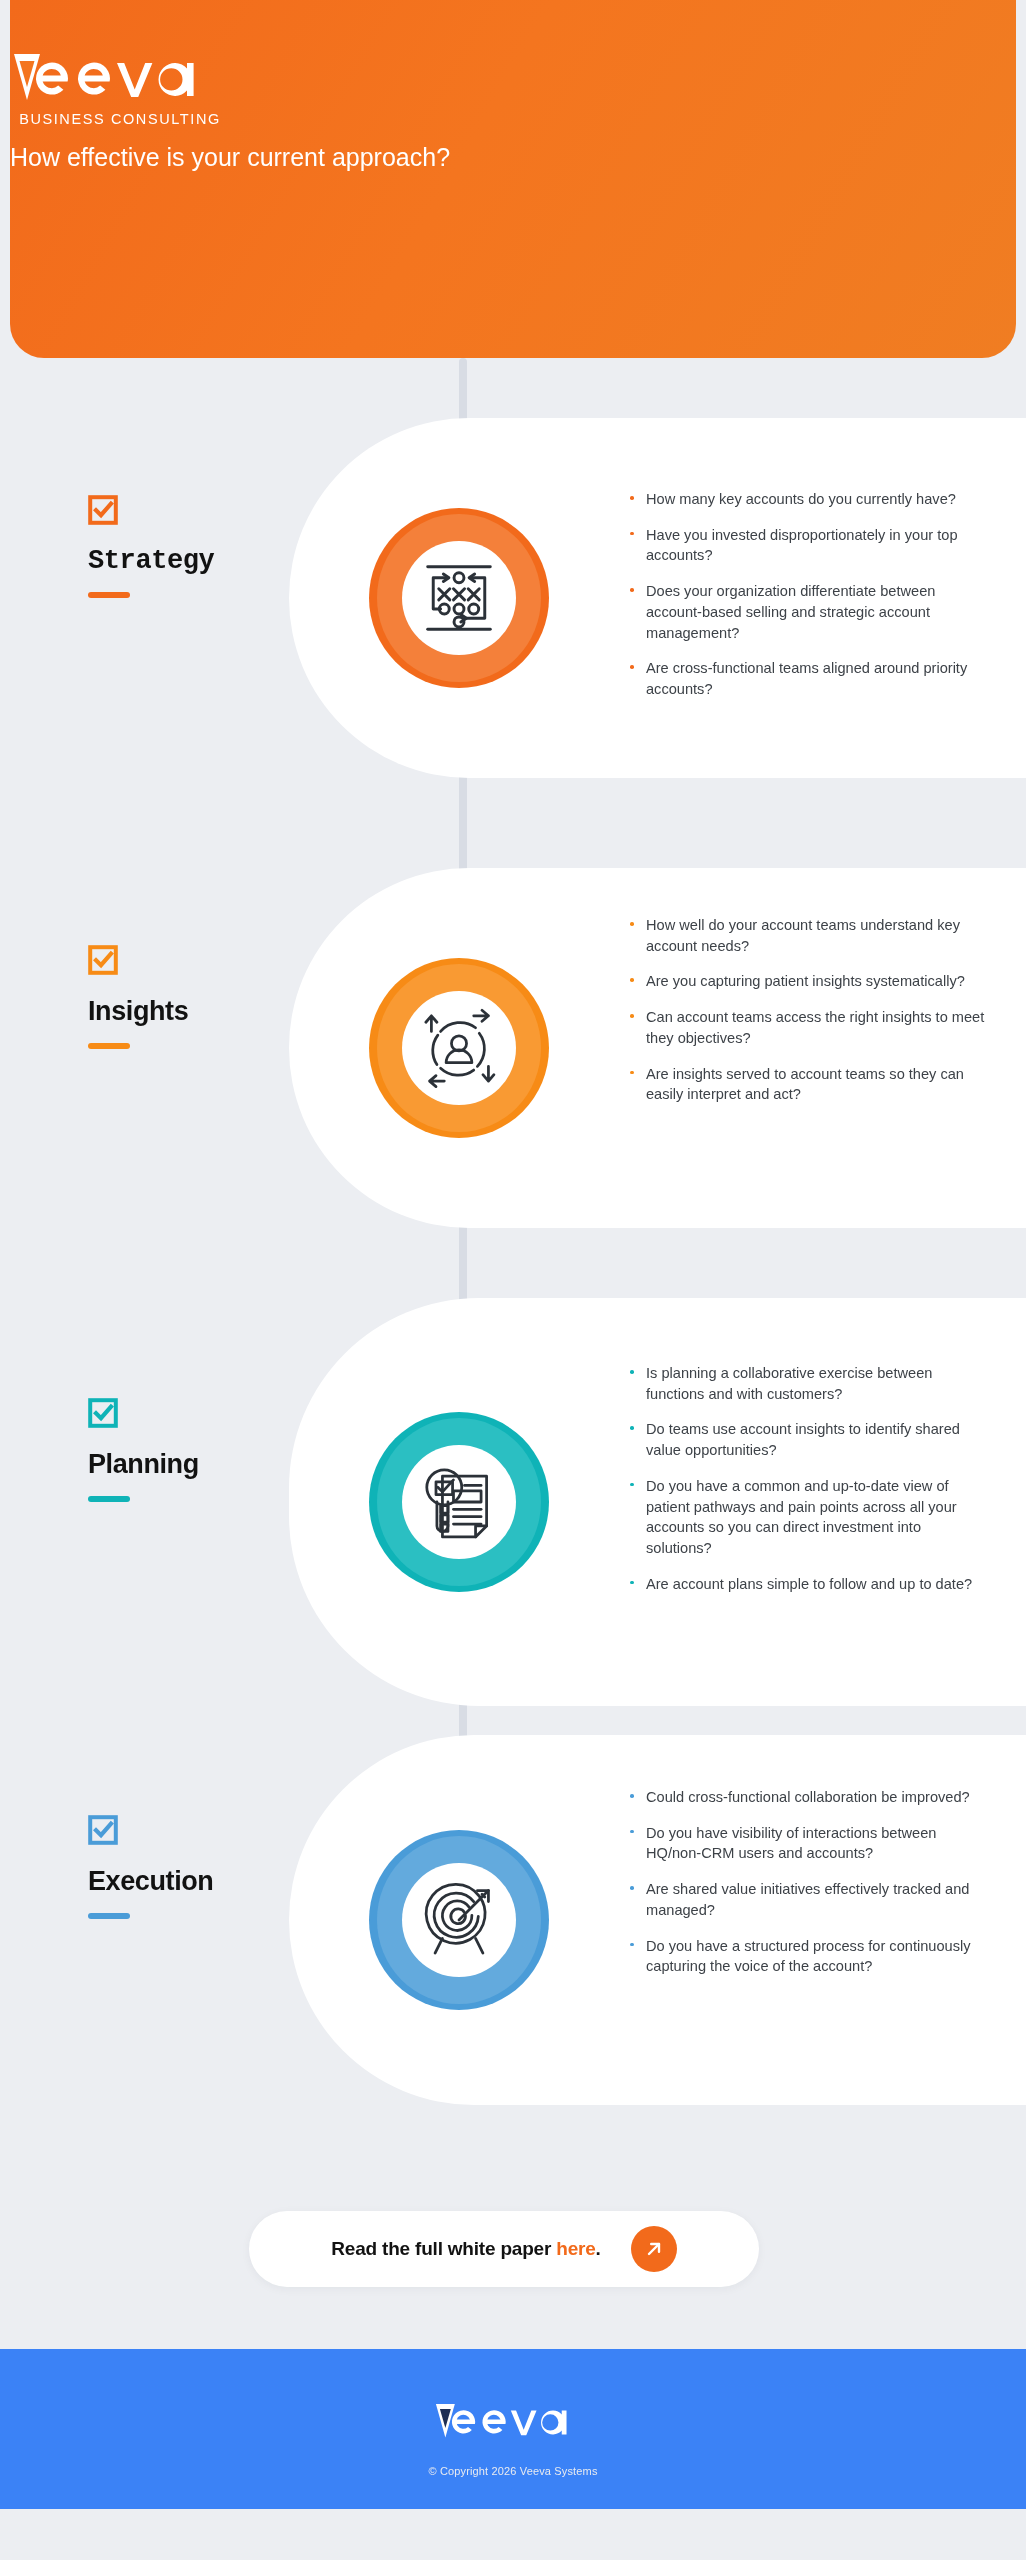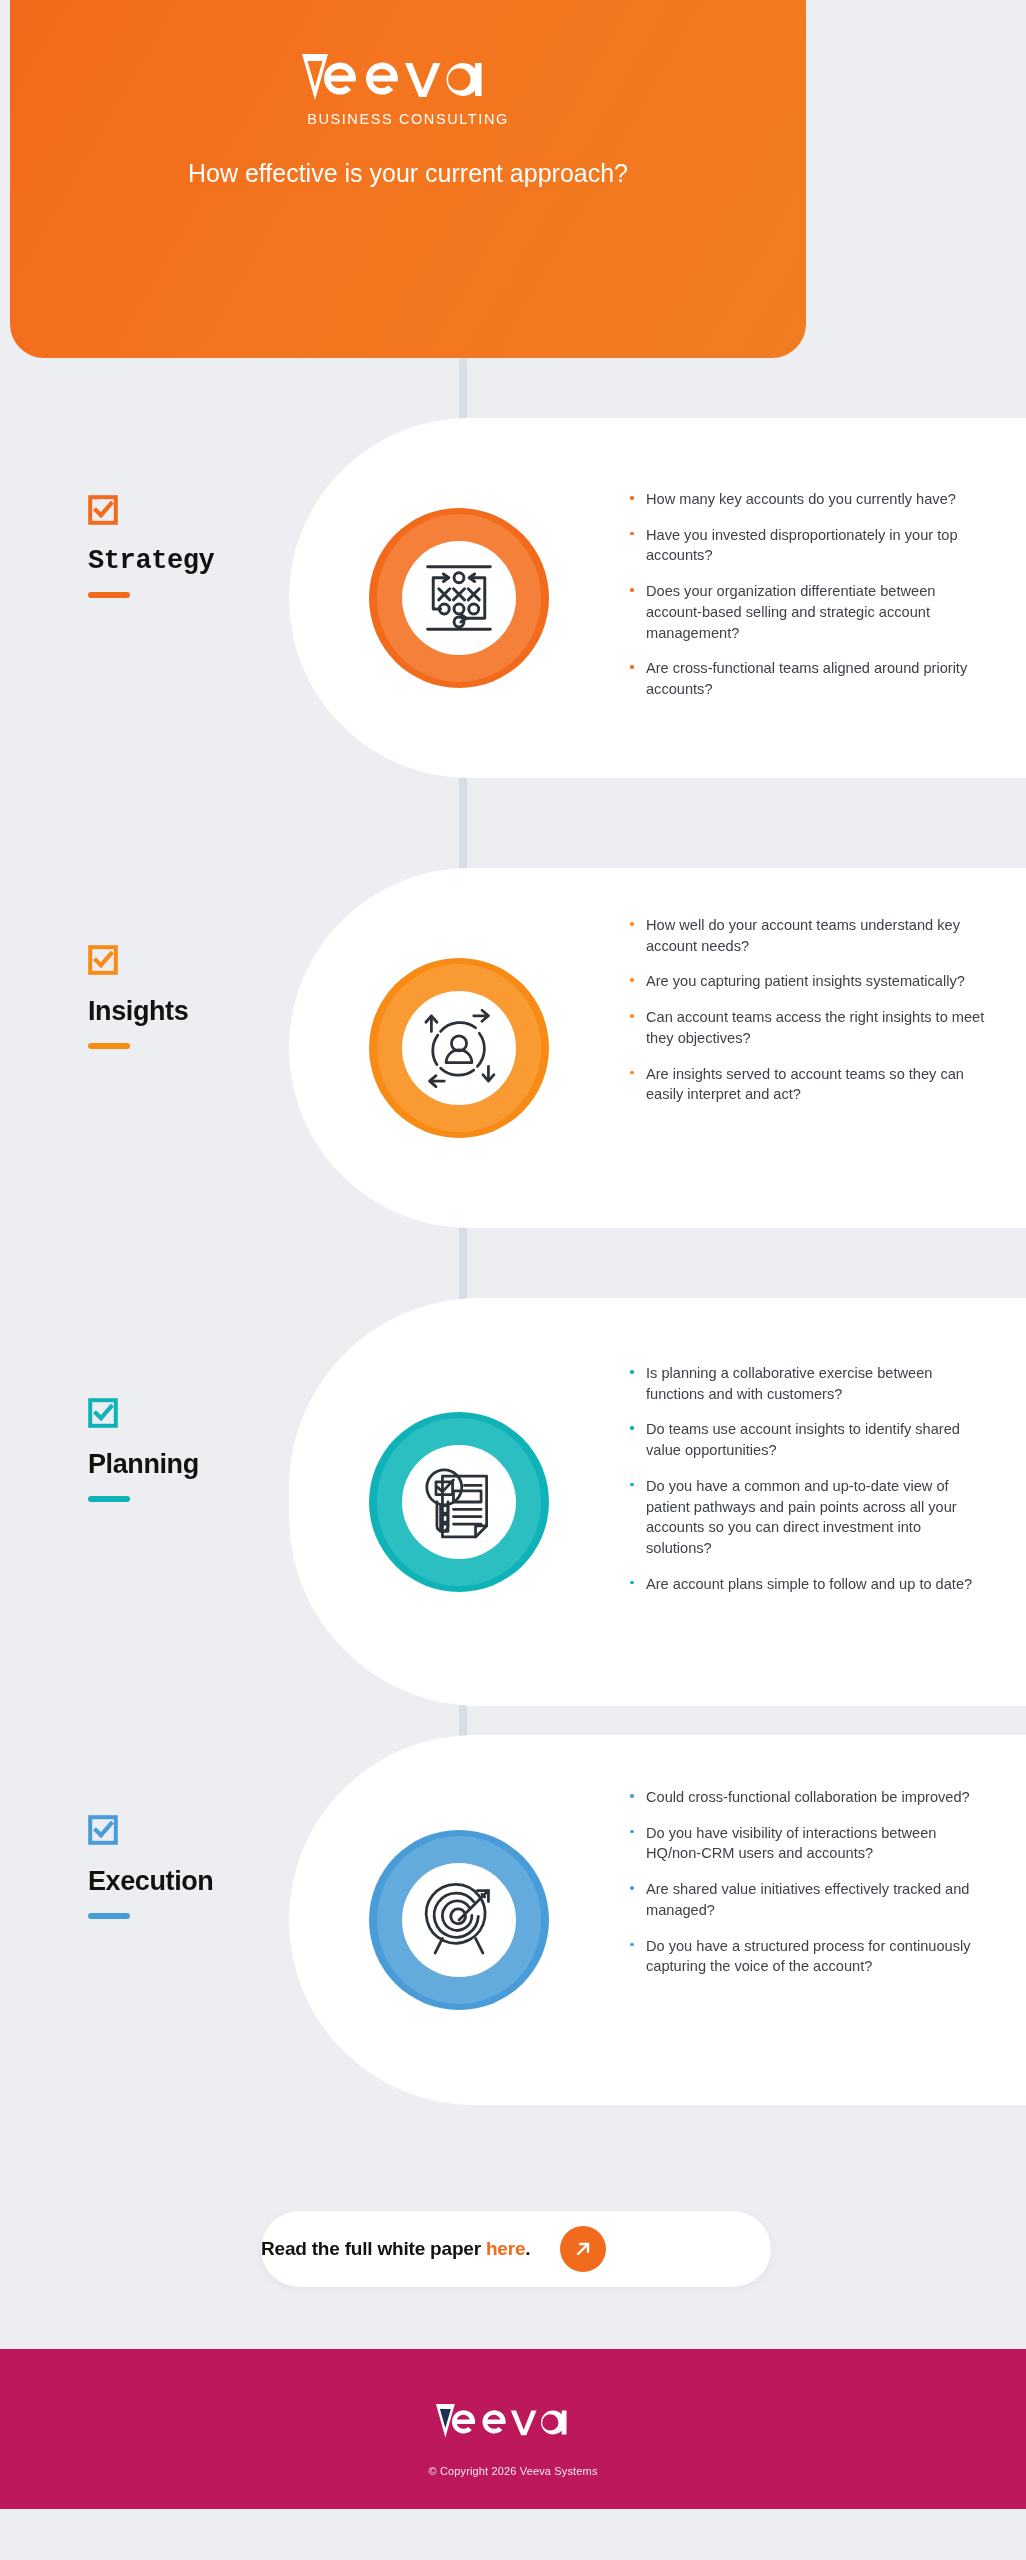--- a/index.html
+++ b/index.html
@@ -12,25 +12,25 @@
     position: relative;
     width: 1026px;
     height: 2560px;
     overflow: hidden;
     background: #eceef2;
   }
 
   
   .header {
     position: absolute;
-    left: 10px; top: 0; width: 796px; height: 358px;
+    left: 10px; top: 0; width: 1006px; height: 358px;
     background: linear-gradient(120deg, #f26a1b 0%, #f4751f 45%, #f07d22 100%);
     border-bottom-left-radius: 34px;
     border-bottom-right-radius: 34px;
-    display: flex; flex-direction: column; align-items: center; gap: 16px;
+    display: flex; flex-direction: column; align-items: flex-start;
   }
   .logo-block { margin-top: 48px; display: flex; flex-direction: column; align-items: center; }
   .veeva-logo { display: block; }
   .logo-sub {
     color: #ffffff;
     font-size: 14.5px;
     letter-spacing: 1.6px;
     font-weight: 400;
     margin-top: 7px;
     white-space: nowrap;
@@ -132,44 +132,44 @@
   .bullet .dot {
     position: absolute;
     left: 2px; top: 7px;
     width: 3.5px; height: 3.5px;
     border-radius: 50%;
   }
 
   
   .cta {
     position: absolute;
-    left: 261px; top: 2211px;
+    left: 249px; top: 2211px;
     width: 510px; height: 76px;
     background: #ffffff;
     border-radius: 38px;
-    display: flex; align-items: center; justify-content: flex-start;
+    display: flex; align-items: center; justify-content: center;
     box-shadow: 0 2px 10px rgba(20,30,50,0.05);
   }
   .cta-text {
     font-size: 19px; font-weight: 700; color: #121212;
     letter-spacing: -0.2px;
   }
   .cta-text .hl { color: #f26a1b; }
   .cta-arrow {
     width: 46px; height: 46px; border-radius: 50%;
     background: #f26a1b;
     margin-left: 30px;
     display: flex; align-items: center; justify-content: center;
   }
 
   
   .footer {
     position: absolute;
     left: 0; top: 2349px; width: 1026px; height: 160px;
-    background: #be185d;
+    background: #3b82f6;
     display: flex; flex-direction: column; align-items: center;
   }
   .footer-logo { margin-top: 50px; }
   .footer-copy {
     color: #e9ebf0;
     font-size: 11px;
     margin-top: 24px;
     letter-spacing: 0.15px;
   }
 </style>

